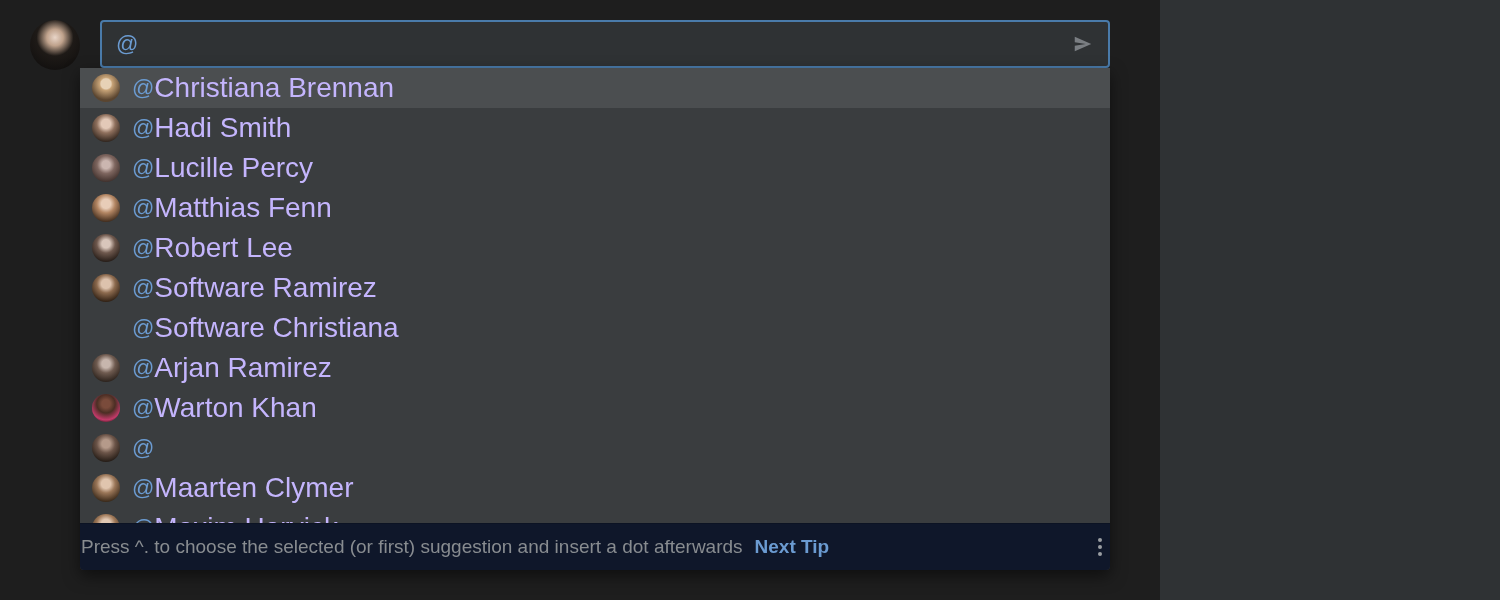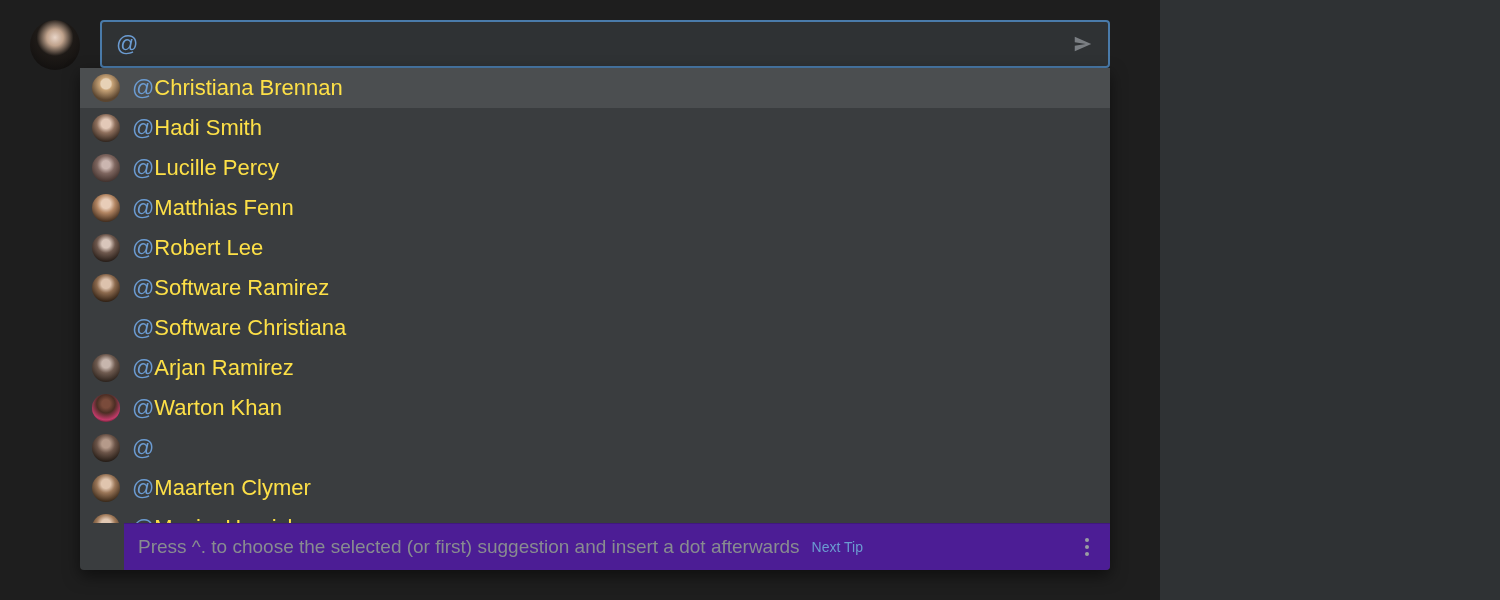--- a/index.html
+++ b/index.html
@@ -108,41 +108,41 @@
       flex-shrink: 0;
     }
     .suggestion-avatar.blank {
       background: transparent;
     }
     .at {
       color: #6b9bd1;
       font-size: 22px;
     }
     .name {
-      color: #fde047;
-      font-size: 22px;
+      color: #c4b5fd;
+      font-size: 28px;
     }
     .footer {
       display: flex;
       align-items: center;
-      padding: 12px 14px;
-      background: #4c1d95;
+      padding: 12px 1px;
+      background: #0f172a;
       border-top: 1px solid rgba(0,0,0,0.15);
-      margin-left: 44px;
     }
     .footer-text {
       color: #888c90;
       font-size: 19px;
       flex-shrink: 0;
     }
     .footer-link {
       color: #6b9bd1;
-      font-size: 14px;
+      font-size: 19px;
       margin-left: 12px;
       cursor: pointer;
+      font-weight: bold;
     }
     .footer-spacer {
       flex: 1;
     }
     .more-icon {
       color: #9a9ea2;
       width: 18px;
       display: flex;
       flex-direction: column;
       align-items: center;

